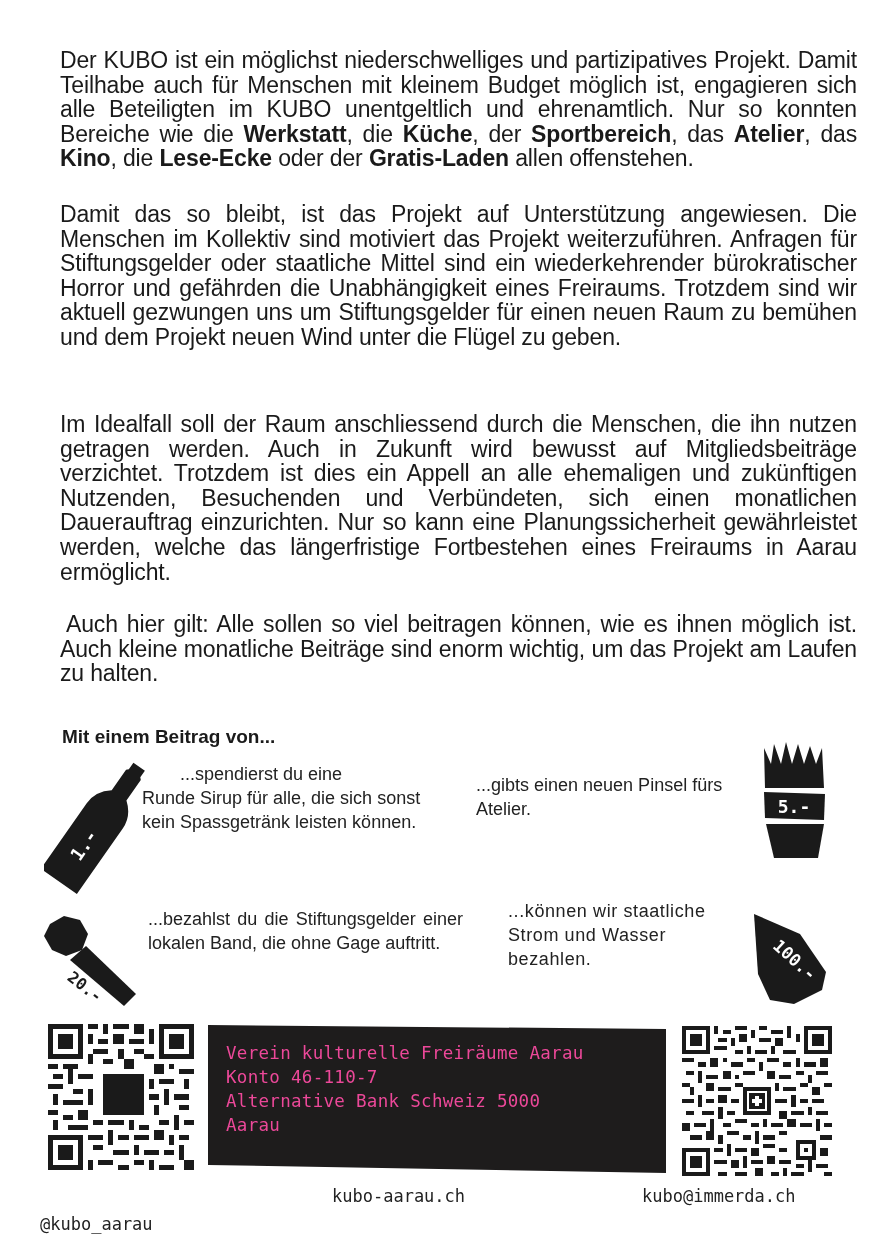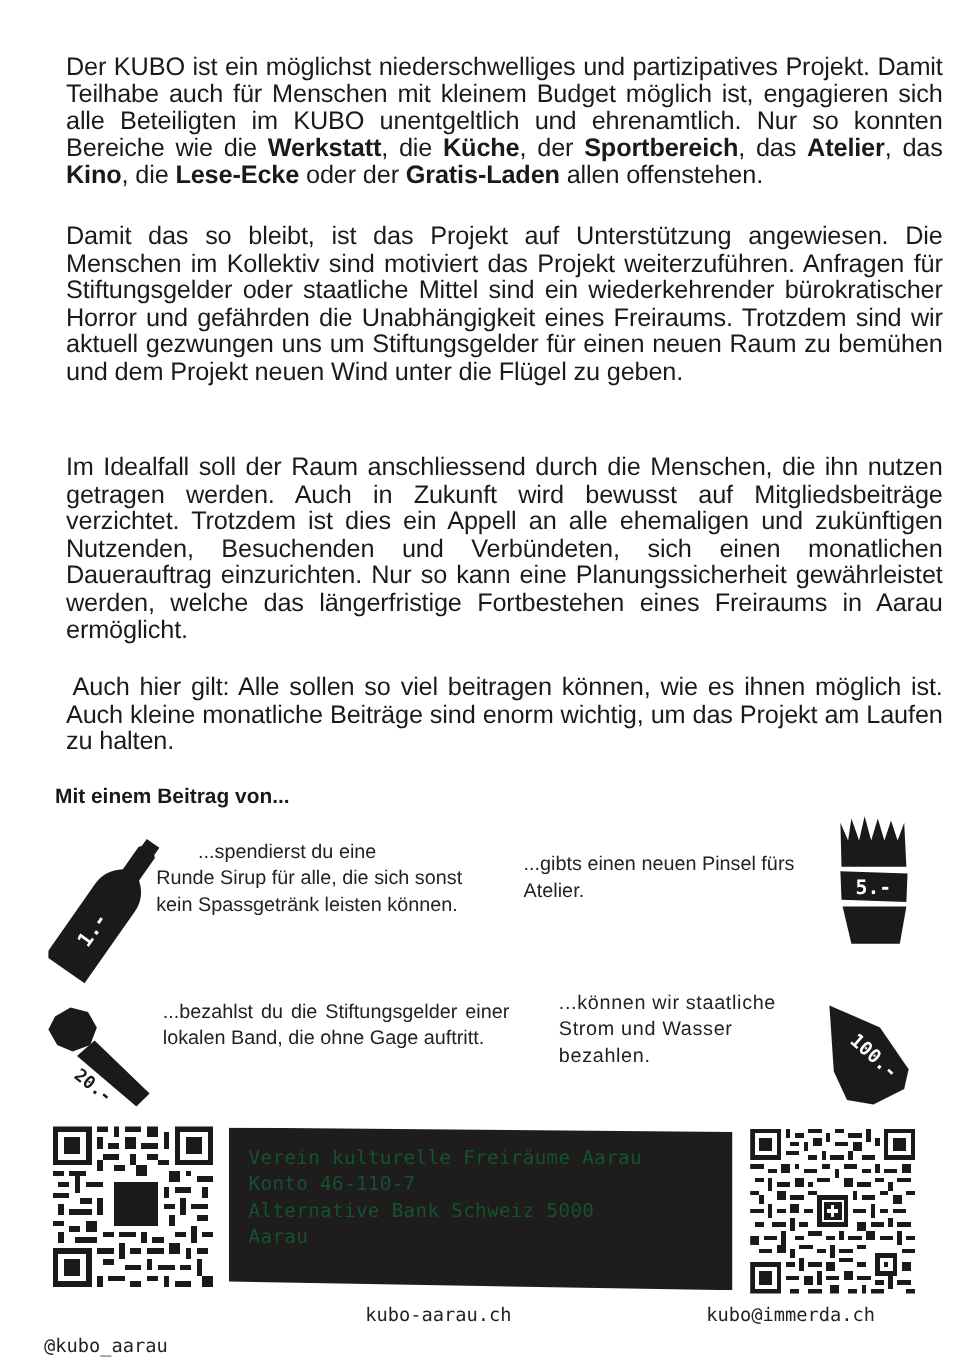--- a/index.html
+++ b/index.html
@@ -5,31 +5,31 @@
   html, body { margin:0; padding:0; background:#ffffff; }
   body { width:877px; height:1240px; position:relative; overflow:hidden;
          font-family:"Liberation Sans", "DejaVu Sans", sans-serif; color:#1a1a1a; }
   .para { position:absolute; left:44px; width:797px; font-size:23px; line-height:24.6px;
           text-align:justify; letter-spacing:-0.15px; margin:16px; }
   .para b { font-weight:bold; }
   #p1 { top:32px; }
   #p2 { top:186px; }
   #p3 { top:396px; }
   #p4 { top:596px; text-indent:6px; }
-  .heading { position:absolute; left:46px; top:710px; font-size:19px; font-weight:bold; margin:4px; }
+  .heading { position:absolute; left:46px; top:710px; font-size:19px; font-weight:bold; margin:16px; }
   .item-text { position:absolute; font-size:18px; line-height:24px; color:#222; margin:0; }
   #t1 { left:142px; top:762px; width:285px; }
   #t1 .indent { padding-left:38px; }
   #t2 { left:476px; top:773px; width:280px; }
   #t3 { left:148px; top:907px; width:315px; text-align:justify; }
   #t4 { left:508px; top:899px; width:240px; letter-spacing:0.6px; }
   .icon { position:absolute; }
   .bankbox { position:absolute; left:208px; top:1025px; width:458px; height:148px; background:#1e1c1c;
              clip-path:polygon(0 0, 100% 4px, 100% 100%, 0 calc(100% - 8px)); }
-  .bank-lines { position:absolute; left:226px; top:1041px; color:#14532d;
+  .bank-lines { position:absolute; left:226px; top:1041px; color:#ec4899;
                 font-family:"DejaVu Sans Mono", "Liberation Mono", monospace; font-size:17.5px; line-height:24px;
                 letter-spacing:0.3px; margin:0; }
   .bank-lines div { white-space:pre; }
   .qr { position:absolute; }
   .footer-text { position:absolute; top:1186px; font-family:"DejaVu Sans Mono","Liberation Mono",monospace;
                  font-size:17px; color:#222; }
   #f1 { left:40px;margin-top:28px; }
   #f2 { left:332px; }
   #f3 { left:642px; }
 </style>

